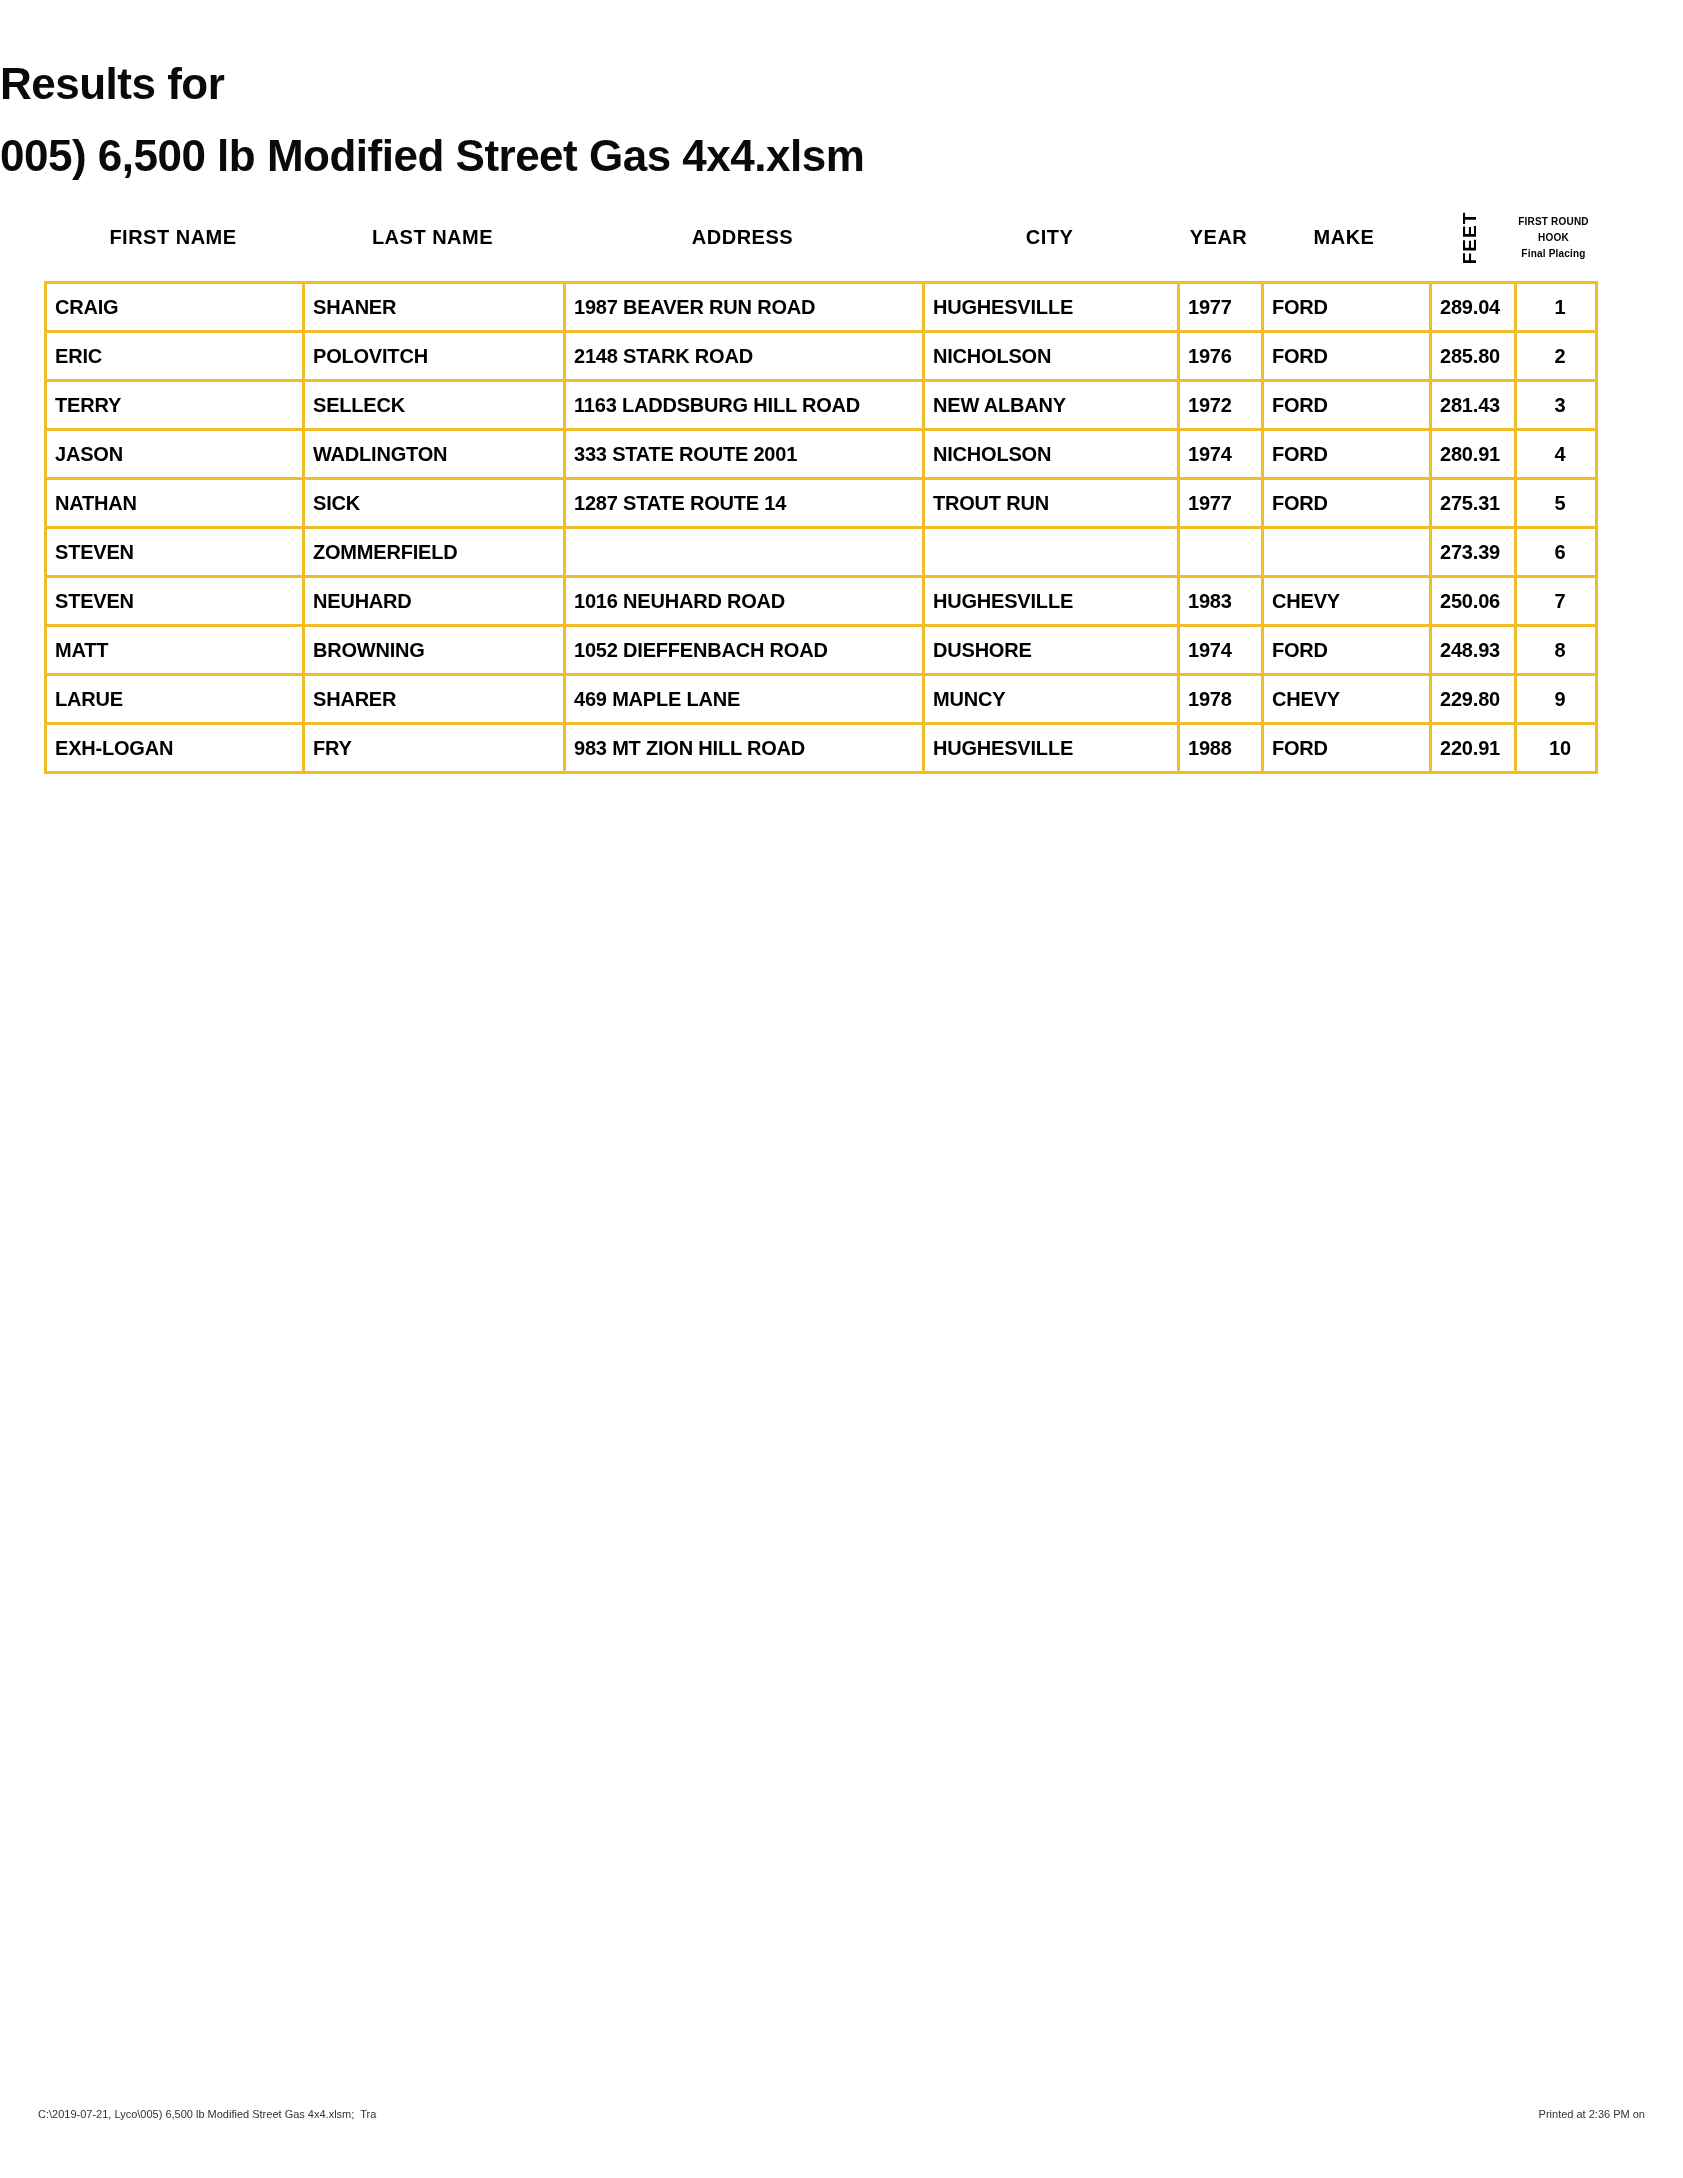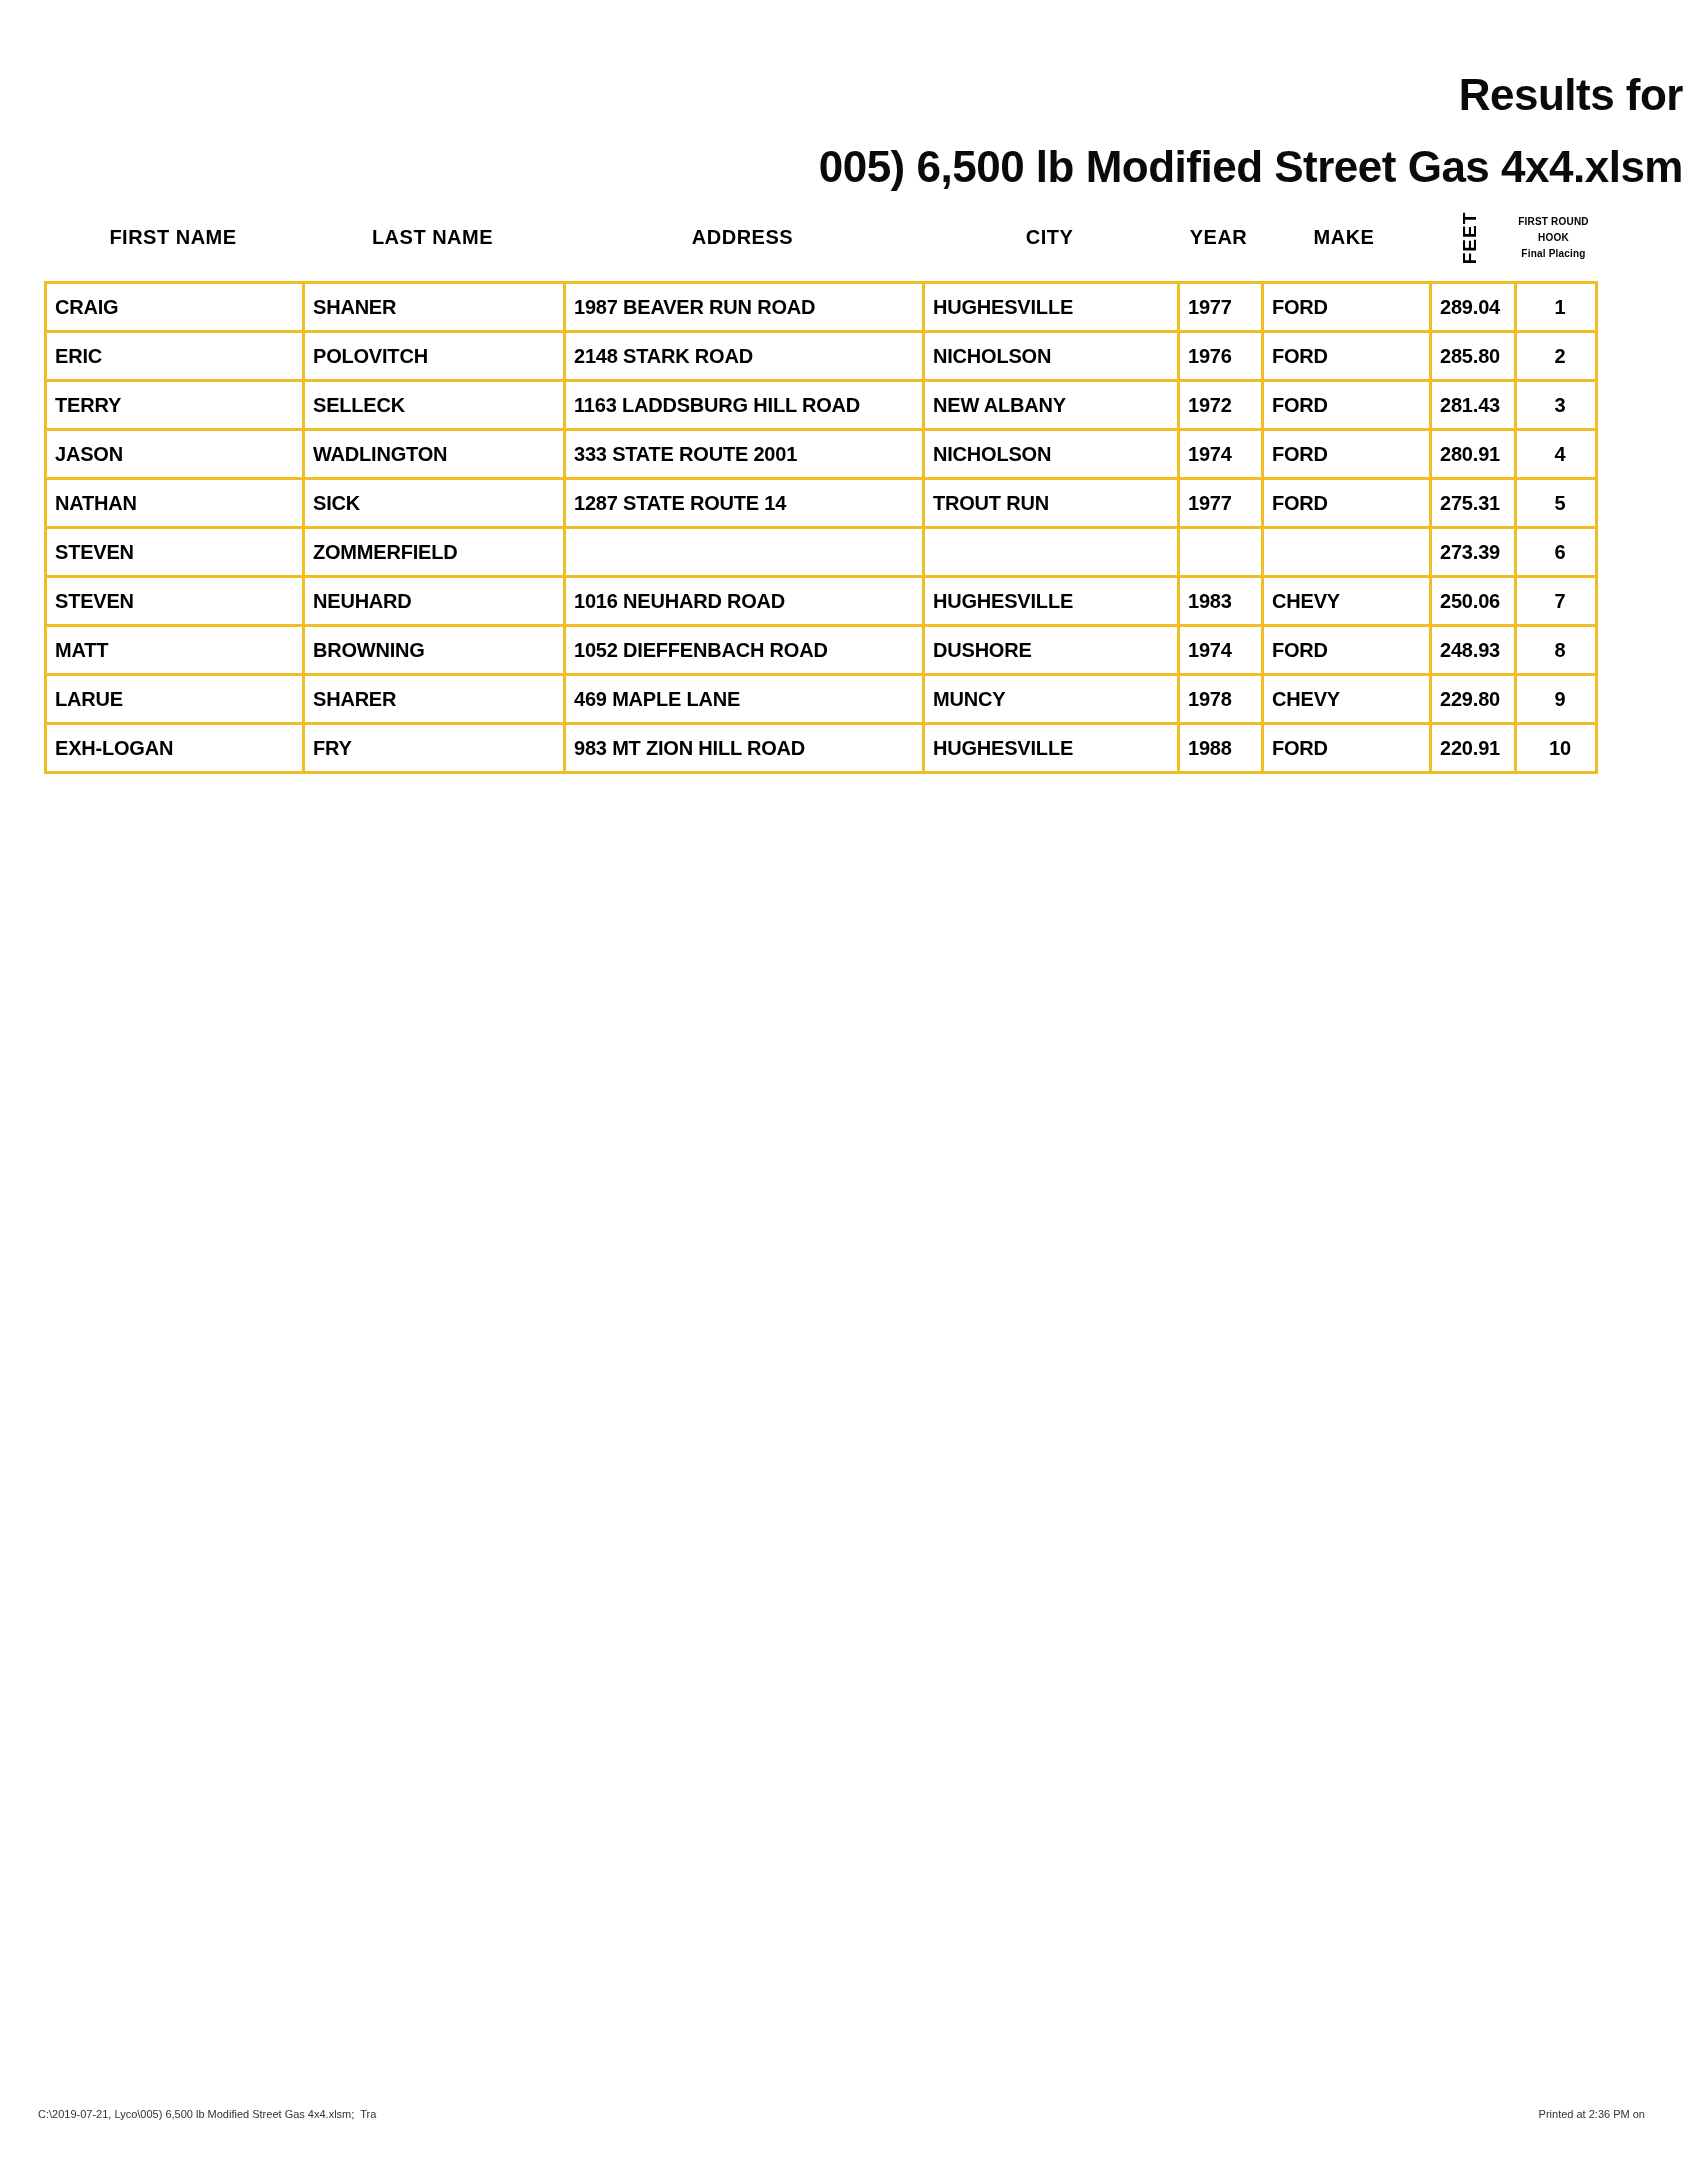--- a/index.html
+++ b/index.html
@@ -10,24 +10,24 @@
     height: 2178px;
     font-family: "Liberation Sans", sans-serif;
     color: #000;
     overflow: hidden;
   }
   :root { --gold: #F0BE24; }
 
   
   .title-block {
     position: absolute;
-    top: 59px;
+    top: 48px;
     left: 0;
     width: 100%;
-    text-align: right;
+    text-align: left;
   }
   .title-line {
     font-size: 44px;
     font-weight: bold;
     letter-spacing: -0.5px;
     line-height: 72px;
     color: #0a0a0a;
   }
 
   

